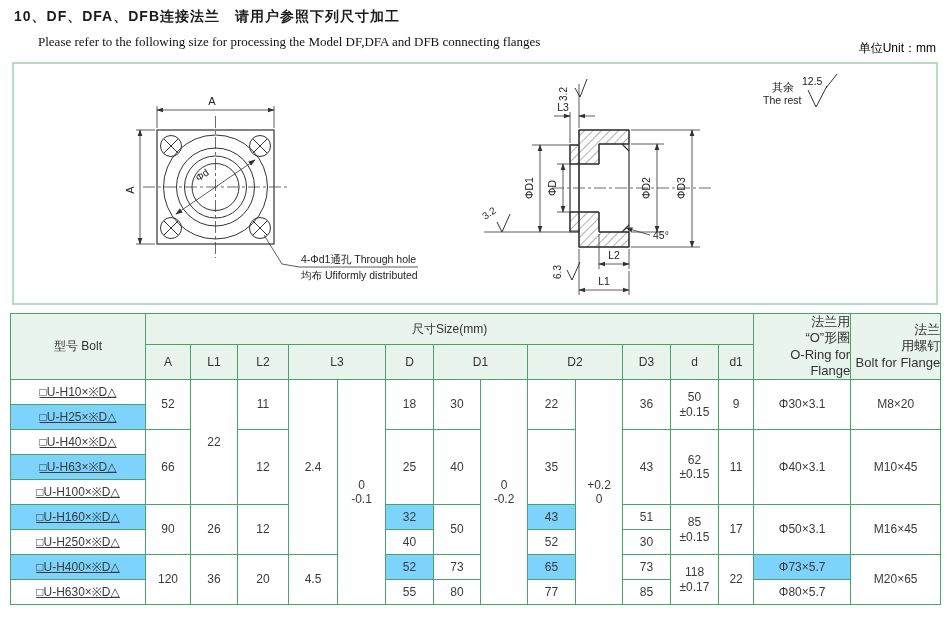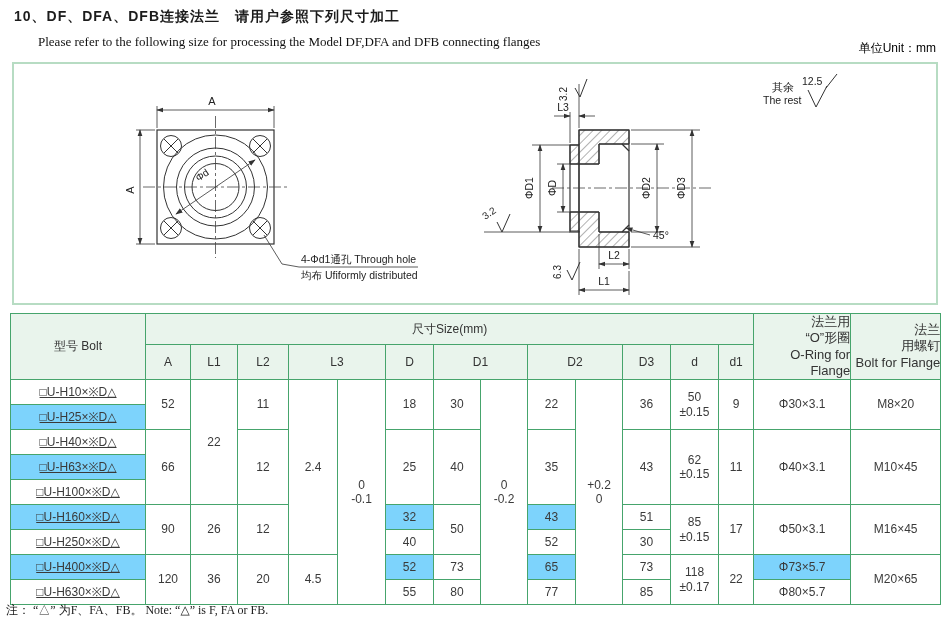--- a/index.html
+++ b/index.html
@@ -292,15 +292,14 @@
             <td>55</td>
             <td>80</td>
             <td>77</td>
             <td>85</td>
             <td>Φ80×5.7</td>
           </tr>
         </tbody>
     </table>
   </div>
 
-  <div class="footnote">注： “△” 为F、FA、FB。 Note: “△” is F, FA or FB.</div>
 
 </div>
 
 </body></html>

